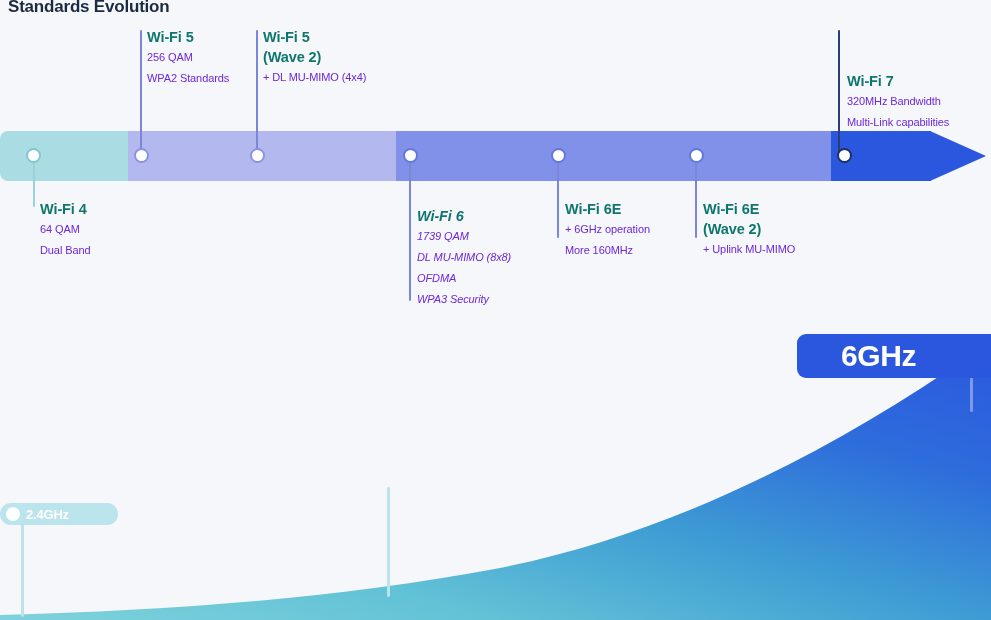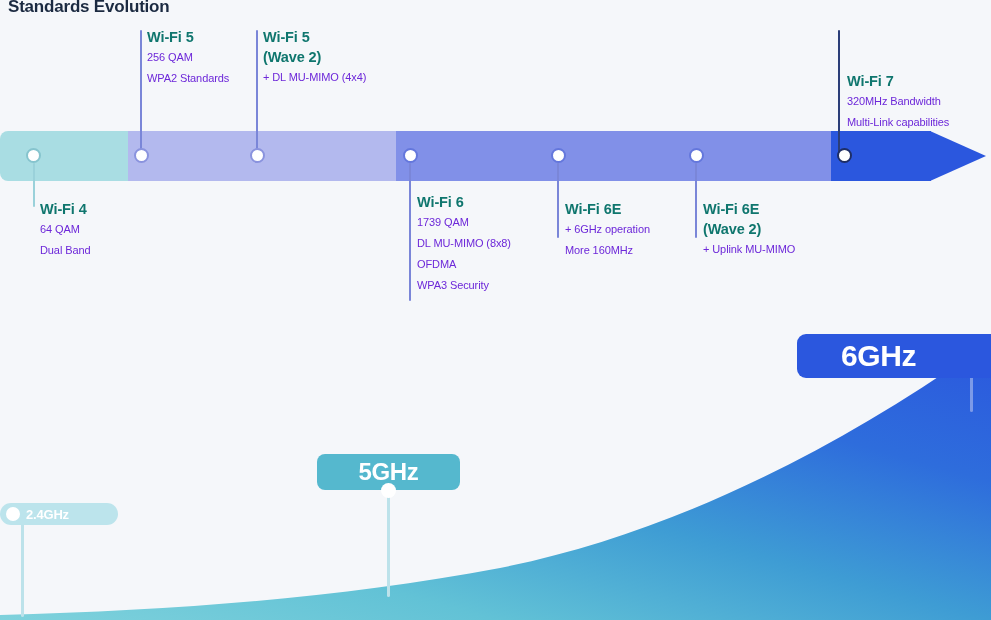--- a/index.html
+++ b/index.html
@@ -150,21 +150,21 @@
     <div class="feat">256 QAM</div>
     <div class="feat">WPA2 Standards</div>
   </div>
 
   <div class="std-label" style="left:263px;top:27px;">
     <div class="name">Wi-Fi 5</div>
     <div class="name">(Wave 2)</div>
     <div class="feat">+ DL MU-MIMO (4x4)</div>
   </div>
 
-  <div class="std-label" style="left:417px;top:192px;">
+  <div class="std-label" style="left:417px;top:206px;font-style:italic;">
     <div class="name">Wi-Fi 6</div>
     <div class="feat">1739 QAM</div>
     <div class="feat">DL MU-MIMO (8x8)</div>
     <div class="feat">OFDMA</div>
     <div class="feat">WPA3 Security</div>
   </div>
 
   <div class="std-label" style="left:565px;top:199px;">
     <div class="name">Wi-Fi 6E</div>
     <div class="feat">+ 6GHz operation</div>
@@ -201,23 +201,19 @@
 
   <div class="spec-stem" style="left:21px;top:517px;height:100px;"></div>
   <div class="spec-stem" style="left:387px;top:487px;height:110px;"></div>
   <div class="spec-stem blue" style="left:970px;top:370px;height:42px;"></div>
 
   <div class="badge" id="badge-24">
     <span class="dot"></span>
     <span>2.4GHz</span>
   </div>
 
-  <div class="badge" id="badge-5">
-    <span>5GHz</span>
-    <span class="dot"></span>
-  </div>
 
   <div class="badge" id="badge-6">
     <span>6GHz</span>
 
   </div>
 
 </div>
 
 </body></html>

